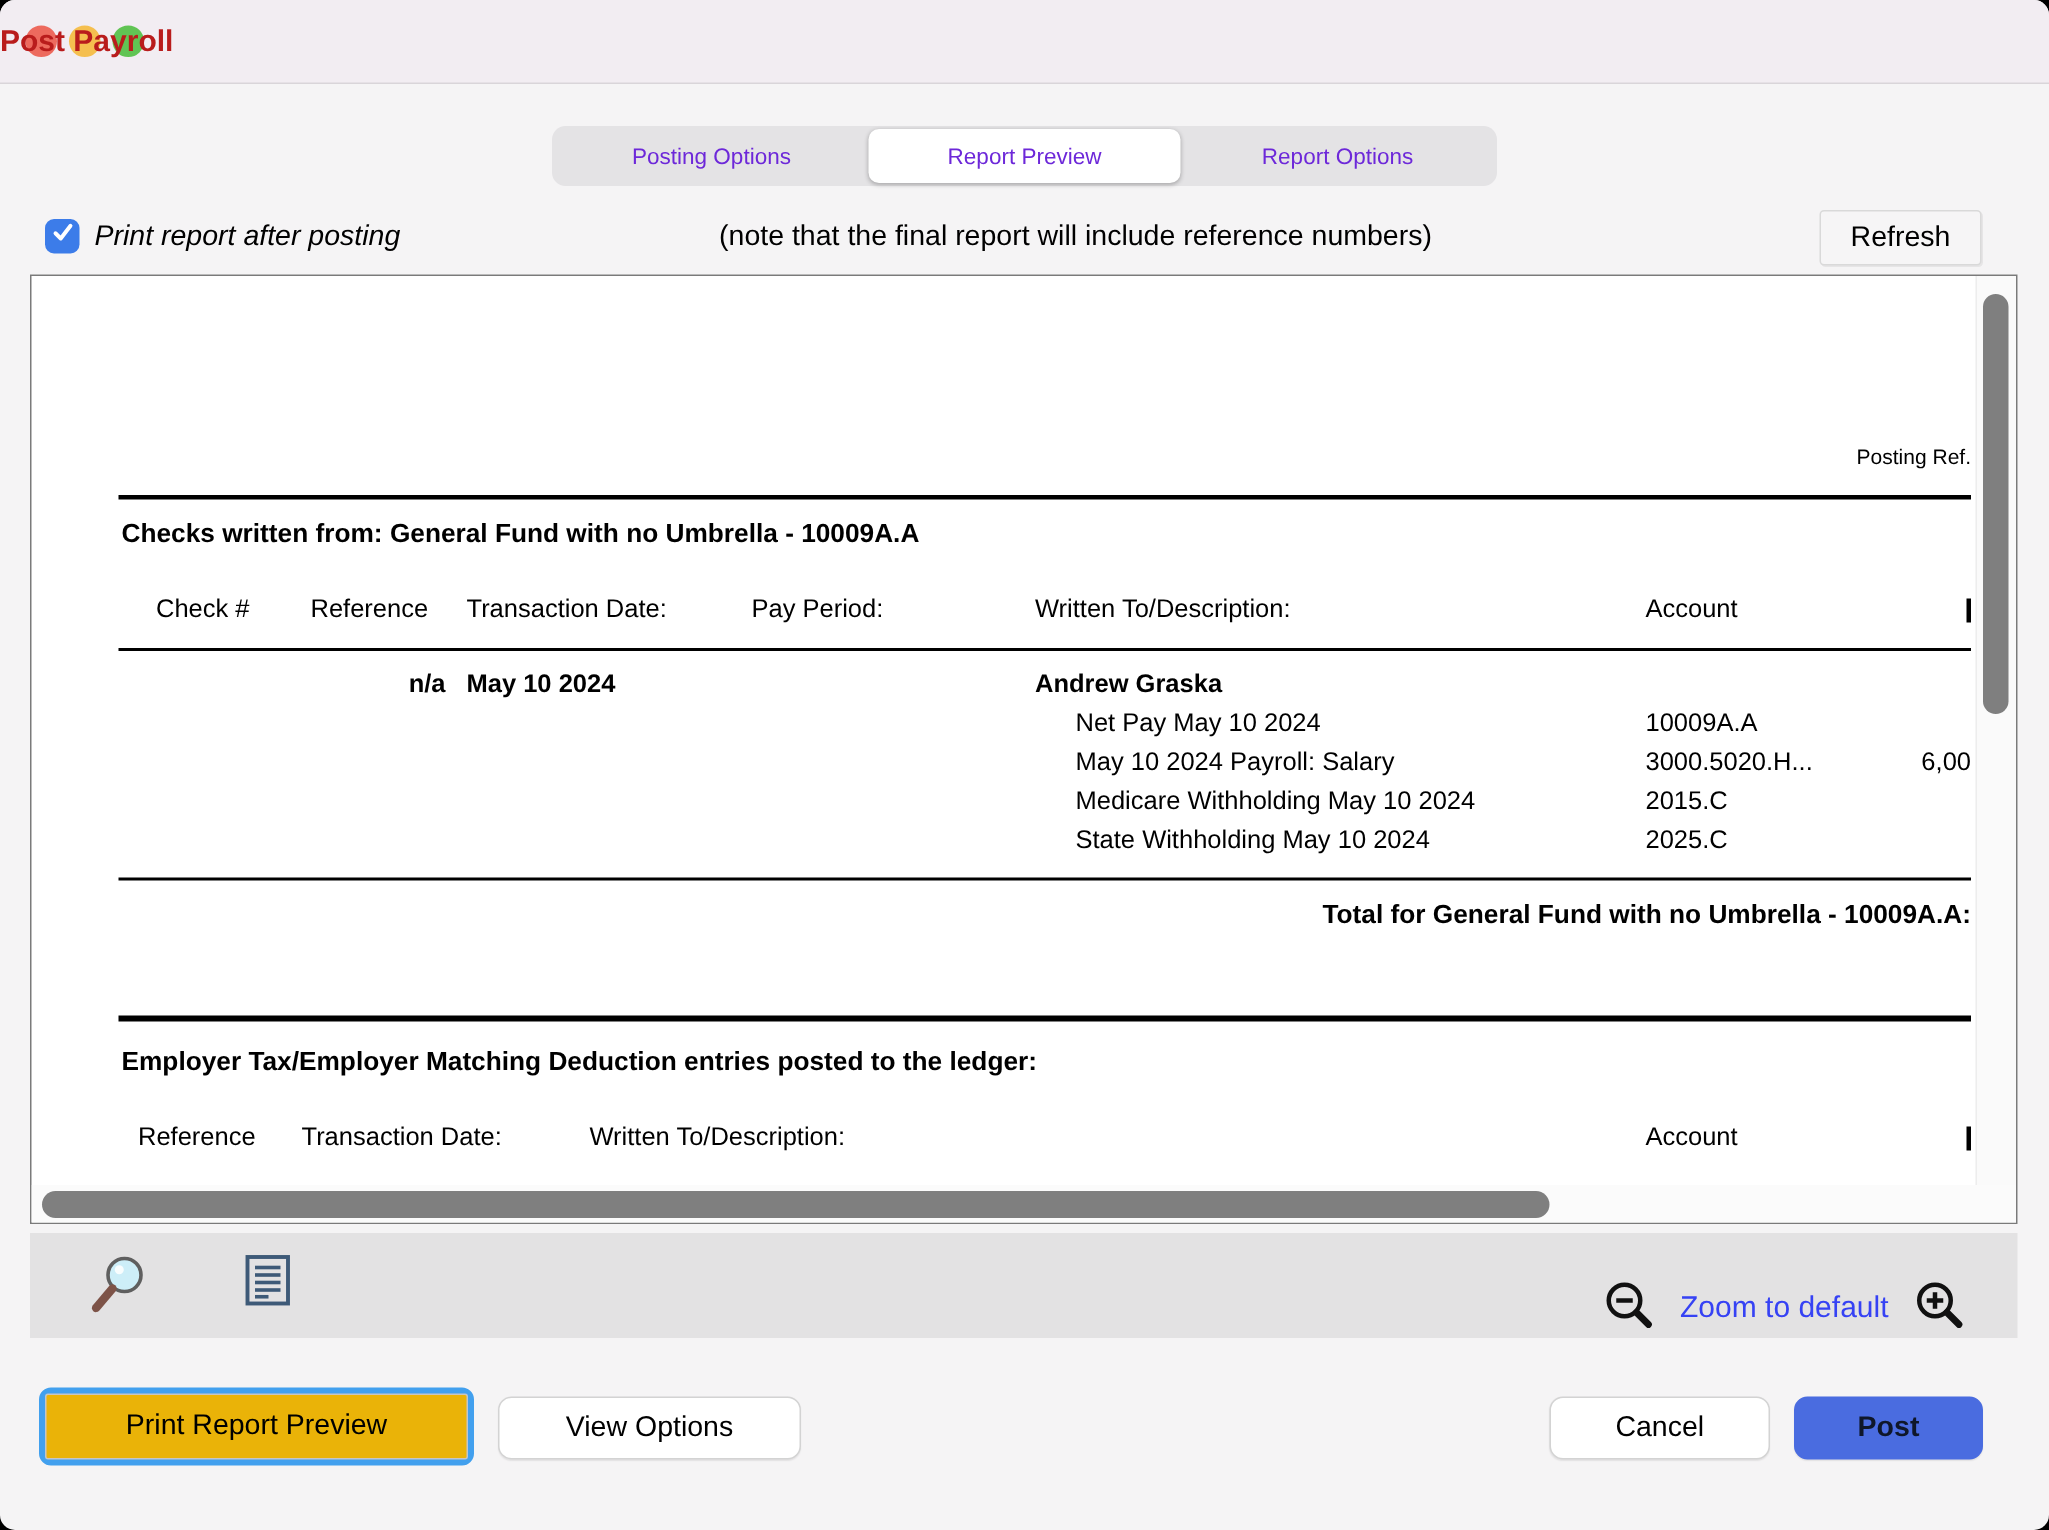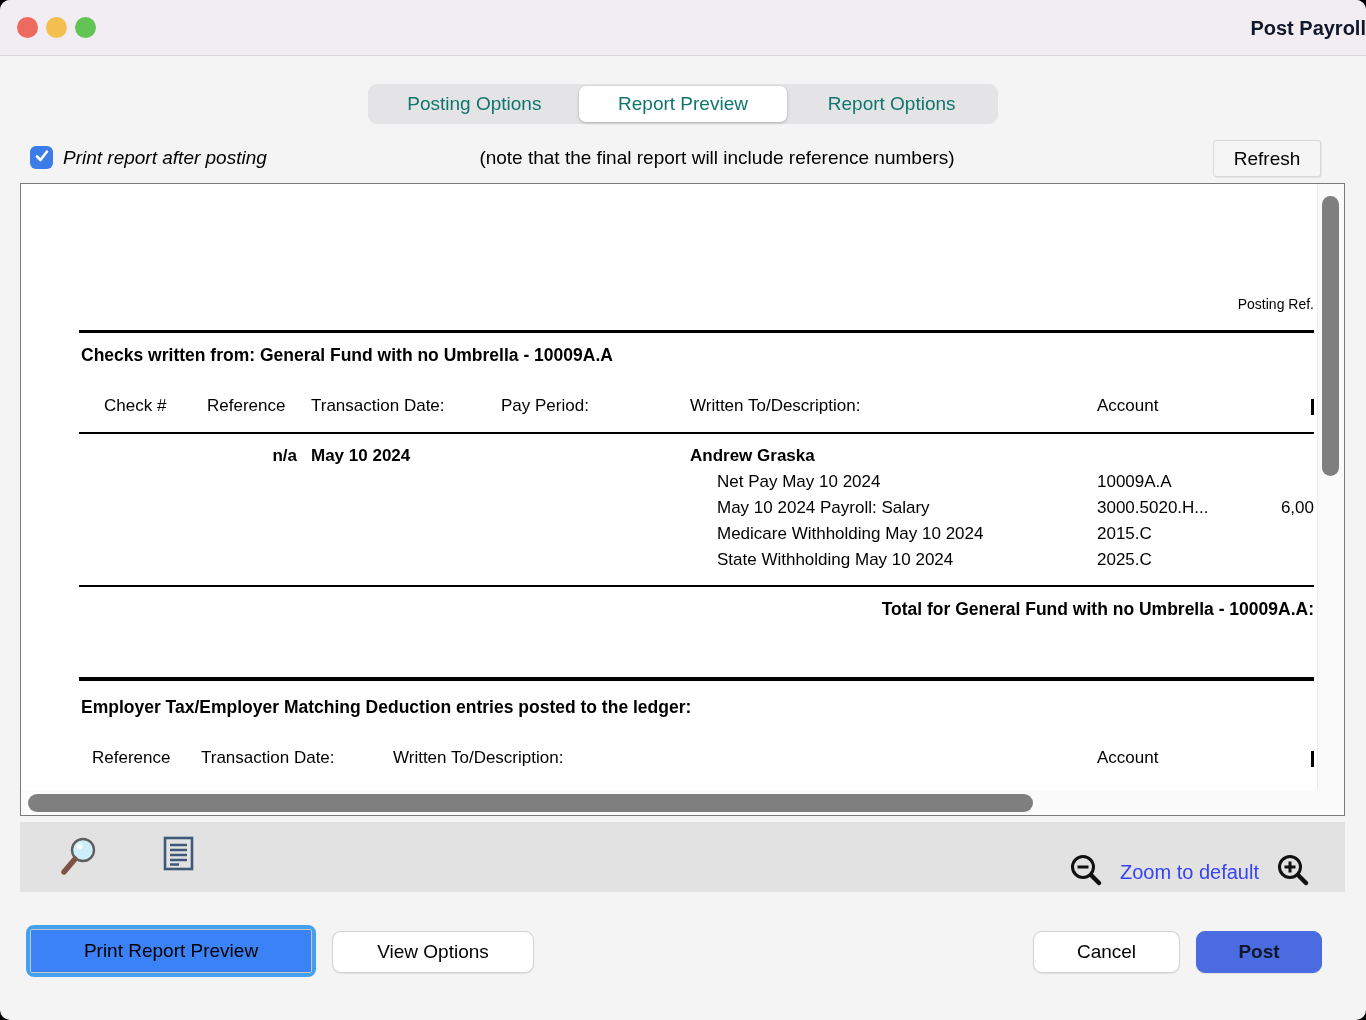--- a/index.html
+++ b/index.html
@@ -8,24 +8,24 @@
     position:relative;width:1366px;height:1020px;background:#f5f4f5;
     border-radius:10px;overflow:hidden;
     font-family:"Liberation Sans","DejaVu Sans",sans-serif;color:#000;
   }
   
   .titlebar{position:absolute;left:0;top:0;width:1366px;height:56px;background:#f2edf2;border-bottom:1px solid #d9d5d9;}
   .tl{position:absolute;top:17px;width:21px;height:21px;border-radius:50%;}
   .tl.red{left:17px;background:#ed6a5e;}
   .tl.yellow{left:46px;background:#f5bf4f;}
   .tl.green{left:75px;background:#61c454;}
-  .wtitle{position:absolute;left:0;top:0;width:100%;height:56px;line-height:56px;text-align:right;font-size:20px;font-weight:700;color:#0f172a;}
+  .wtitle{position:absolute;left:0;top:0;width:100%;height:56px;line-height:56px;text-align:left;font-size:20px;font-weight:700;color:#b91c1c;}
   
   .tabbar{position:absolute;left:368px;top:84px;width:630px;height:40px;background:#e4e3e5;border-radius:9px;display:flex;padding:2px;}
-  .tab{flex:1;display:flex;align-items:center;justify-content:center;font-size:19px;color:#0f766e;border-radius:7px;cursor:default;}
+  .tab{flex:1;display:flex;align-items:center;justify-content:center;font-size:15px;color:#6d28d9;border-radius:7px;cursor:default;}
   .tab.selected{background:#fff;box-shadow:0 1px 3px rgba(0,0,0,.25);}
   
   .checkbox{position:absolute;left:30px;top:146px;width:23px;height:23px;border-radius:6px;background:#3c7ce9;display:flex;align-items:center;justify-content:center;}
   .cb-label{position:absolute;left:63px;top:146px;height:23px;line-height:24px;font-size:19px;font-style:italic;}
   .note{position:absolute;left:297px;top:147px;width:840px;text-align:center;font-size:19px;}
   .refresh-btn{position:absolute;left:1213px;top:140px;width:108px;height:37px;background:#f6f5f6;border:1px solid #d9d9d9;border-radius:3px;font-size:19px;display:flex;align-items:center;justify-content:center;box-shadow:1px 1px 0 rgba(0,0,0,.06);}
   
   .report-box{position:absolute;left:20px;top:183px;width:1325px;height:633px;background:#fff;border:1px solid #7a7a7a;overflow:hidden;}
   .report-box .abs{position:absolute;}
   .r-title{top:58px;left:390px;width:800px;text-align:center;font-size:19px;font-weight:700;}
@@ -41,21 +41,21 @@
   .htrack{left:0;top:606px;width:1323px;height:27px;background:#fbfbfb;}
   .hthumb{left:7px;top:610px;width:1005px;height:18px;border-radius:9px;background:#7f7f7f;}
   
   .ptoolbar{position:absolute;left:20px;top:822px;width:1325px;height:70px;background:#e3e2e3;}
   .tool-btn{position:absolute;background:none;border:none;padding:0;}
   .zoomgroup{position:absolute;right:34px;top:0;height:70px;display:flex;align-items:center;gap:16px;margin-top:15px;}
   .zoomlink{color:#3642f4;font-size:20px;}
   
   .focus-ring{position:absolute;left:26px;top:925px;width:290px;height:52px;border:4px solid #42a0ee;border-radius:8px;background:#42a0ee;}
   .btn{display:flex;align-items:center;justify-content:center;font-size:19px;border-radius:9px;background:#fff;border:1px solid #d3d3d3;box-shadow:0 .5px 1px rgba(0,0,0,.08);}
-  .inner-btn{position:absolute;left:0;top:0;width:282px;height:44px;border-radius:2px;border:1px solid #c6c6c6;background:#3b82f6;display:flex;align-items:center;justify-content:center;font-size:19px;}
+  .inner-btn{position:absolute;left:0;top:0;width:282px;height:44px;border-radius:2px;border:1px solid #c6c6c6;background:#eab308;display:flex;align-items:center;justify-content:center;font-size:19px;}
   .view-btn{position:absolute;left:332px;top:931px;width:202px;height:42px;}
   .cancel-btn{position:absolute;left:1033px;top:931px;width:147px;height:42px;}
   .post-btn{position:absolute;left:1196px;top:931px;width:126px;height:42px;background:#4a6ce0;border:1px solid #4a6ce0;color:#0f172a;font-weight:600;}
 </style>
 </head>
 <body>
 
 <div id="window">
 
   <div class="titlebar">

